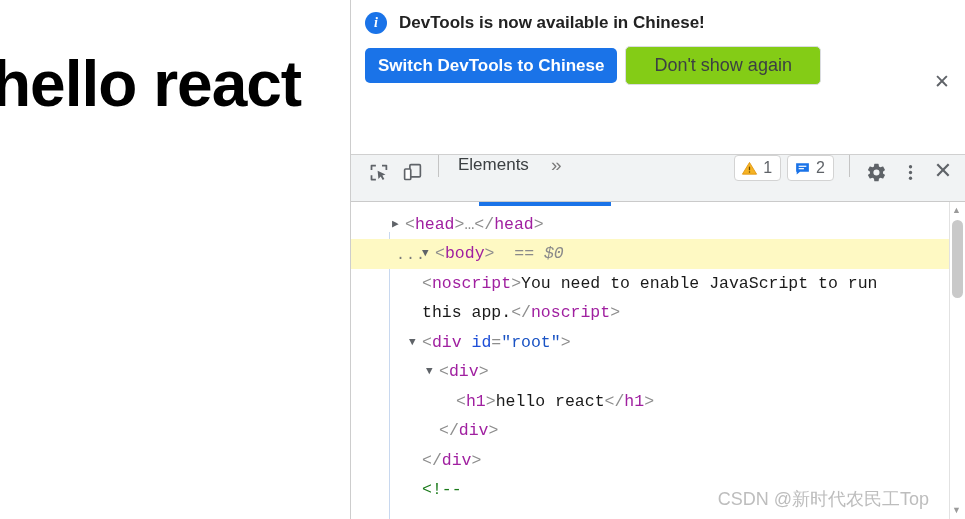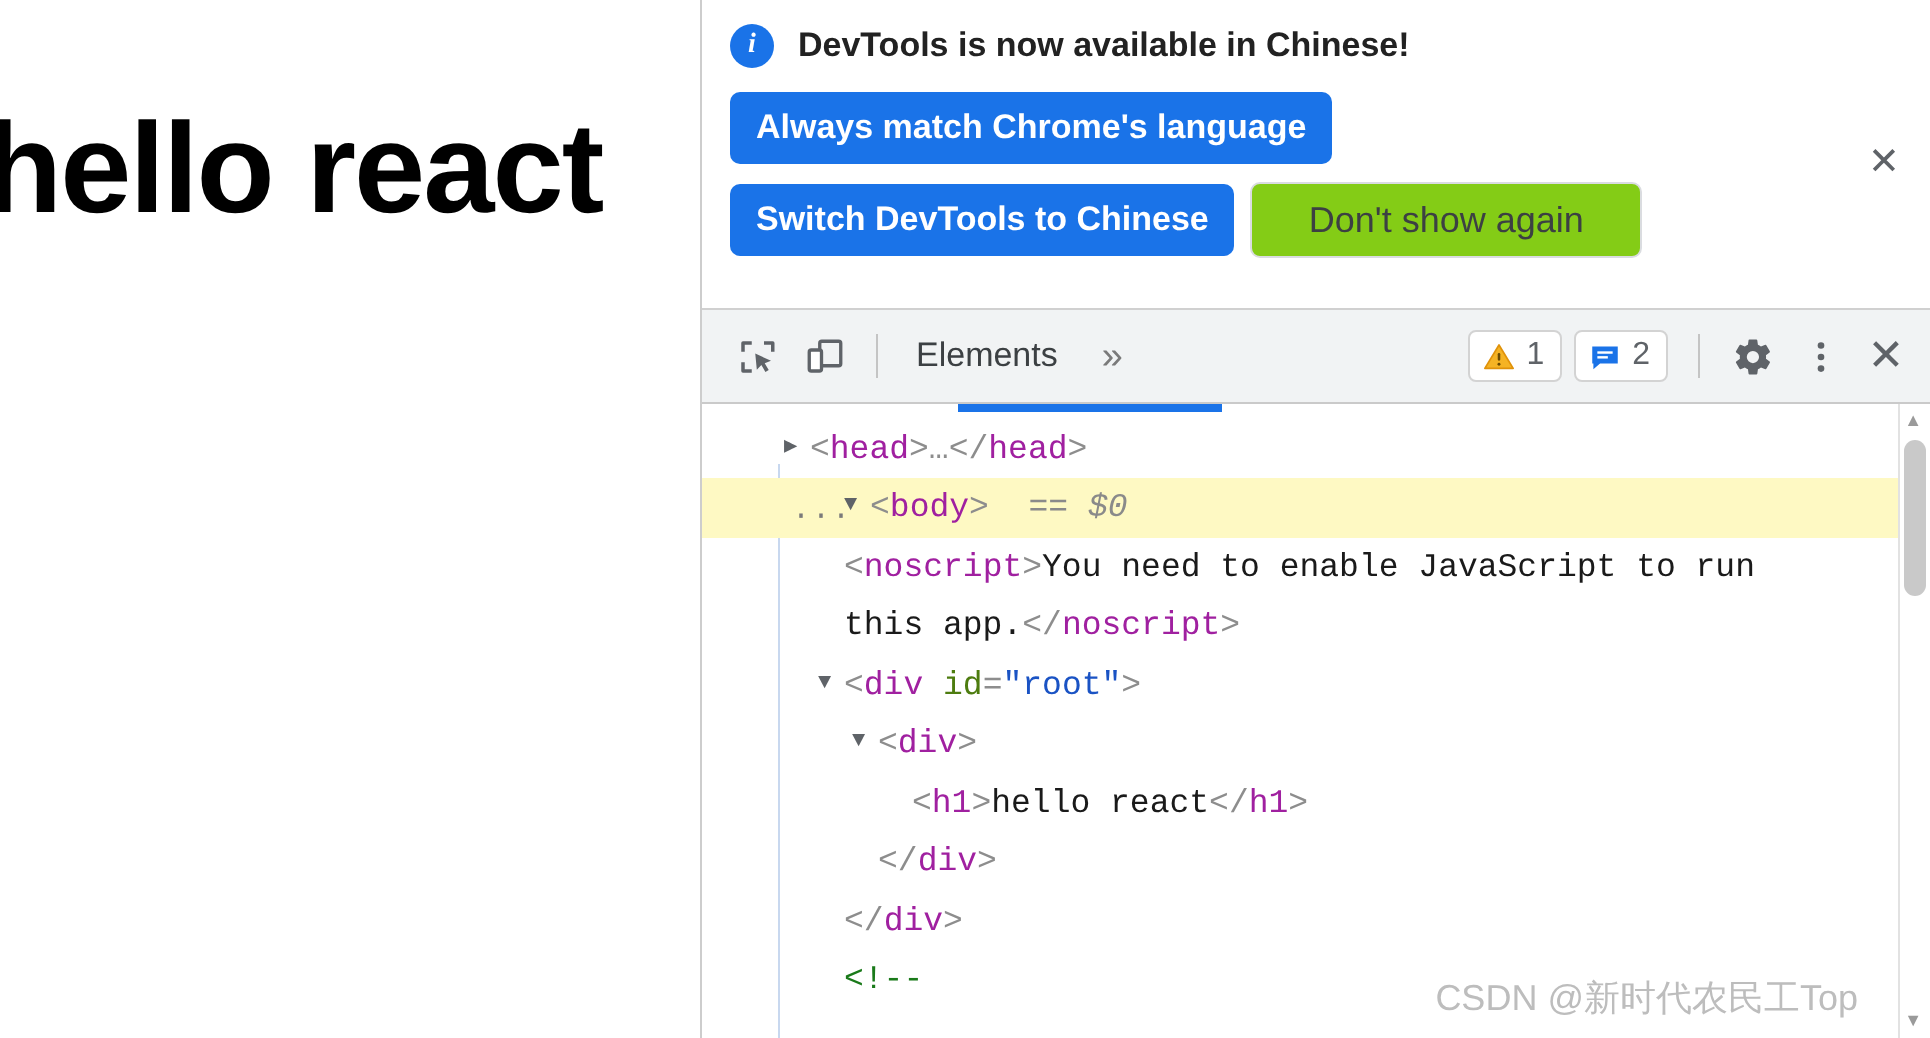--- a/index.html
+++ b/index.html
@@ -141,21 +141,20 @@
     justify-content: center;
     color: #5f6368;
     font-size: 19px;
     cursor: pointer;
     line-height: 1;
   }
 
   
   .dt-toolbar {
     display: flex;
-    align-items: center;
     background: #f1f3f4;
     border-bottom: 1px solid #cacaca;
     height: 47px;
     flex: 0 0 47px;
     padding: 0 6px 0 10px;
     box-sizing: border-box;
     position: relative;
     z-index: 5;
   }
   .tb-icon {
@@ -269,21 +268,21 @@
     position: absolute;
     left: 4px;
     top: 4px;
     color: #7a7a7a;
     font-size: 15px;
     letter-spacing: 1px;
     z-index: 1;
   }
   .br { color: #8d8d8d; }
   .tag { color: #a020a0; }
-  .attr-name { color: #4d7c0f; }
+  .attr-name { color: #1d4ed8; }
   .attr-val { color: #1a53c4; }
   .txt { color: #1a1a1a; }
   .ellip { color: #8d8d8d; }
   .sel-ref { color: #8a8a8a; font-style: italic; }
   .comment { color: #1a7a1a; }
 
   
   .tab-underline {
     position: absolute;
     left: 128px;
@@ -345,23 +344,20 @@
   </div>
 
   <div class="devtools">
 
     <div class="notice-bar">
       <div class="notice-row">
         <div class="info-icon">i</div>
         <div class="notice-text">DevTools is now available in Chinese!</div>
       </div>
       <div class="notice-actions">
-        <div class="notice-actions-row">
-          <button class="btn-primary">Always match Chrome's language</button>
-        </div>
         <div class="notice-actions-row">
           <button class="btn-primary">Switch DevTools to Chinese</button>
           <button class="btn-secondary">Don't show again</button>
         </div>
       </div>
       <div class="notice-close">✕</div>
     </div>
 
     <div class="dt-toolbar">
       <div class="tb-icon">

